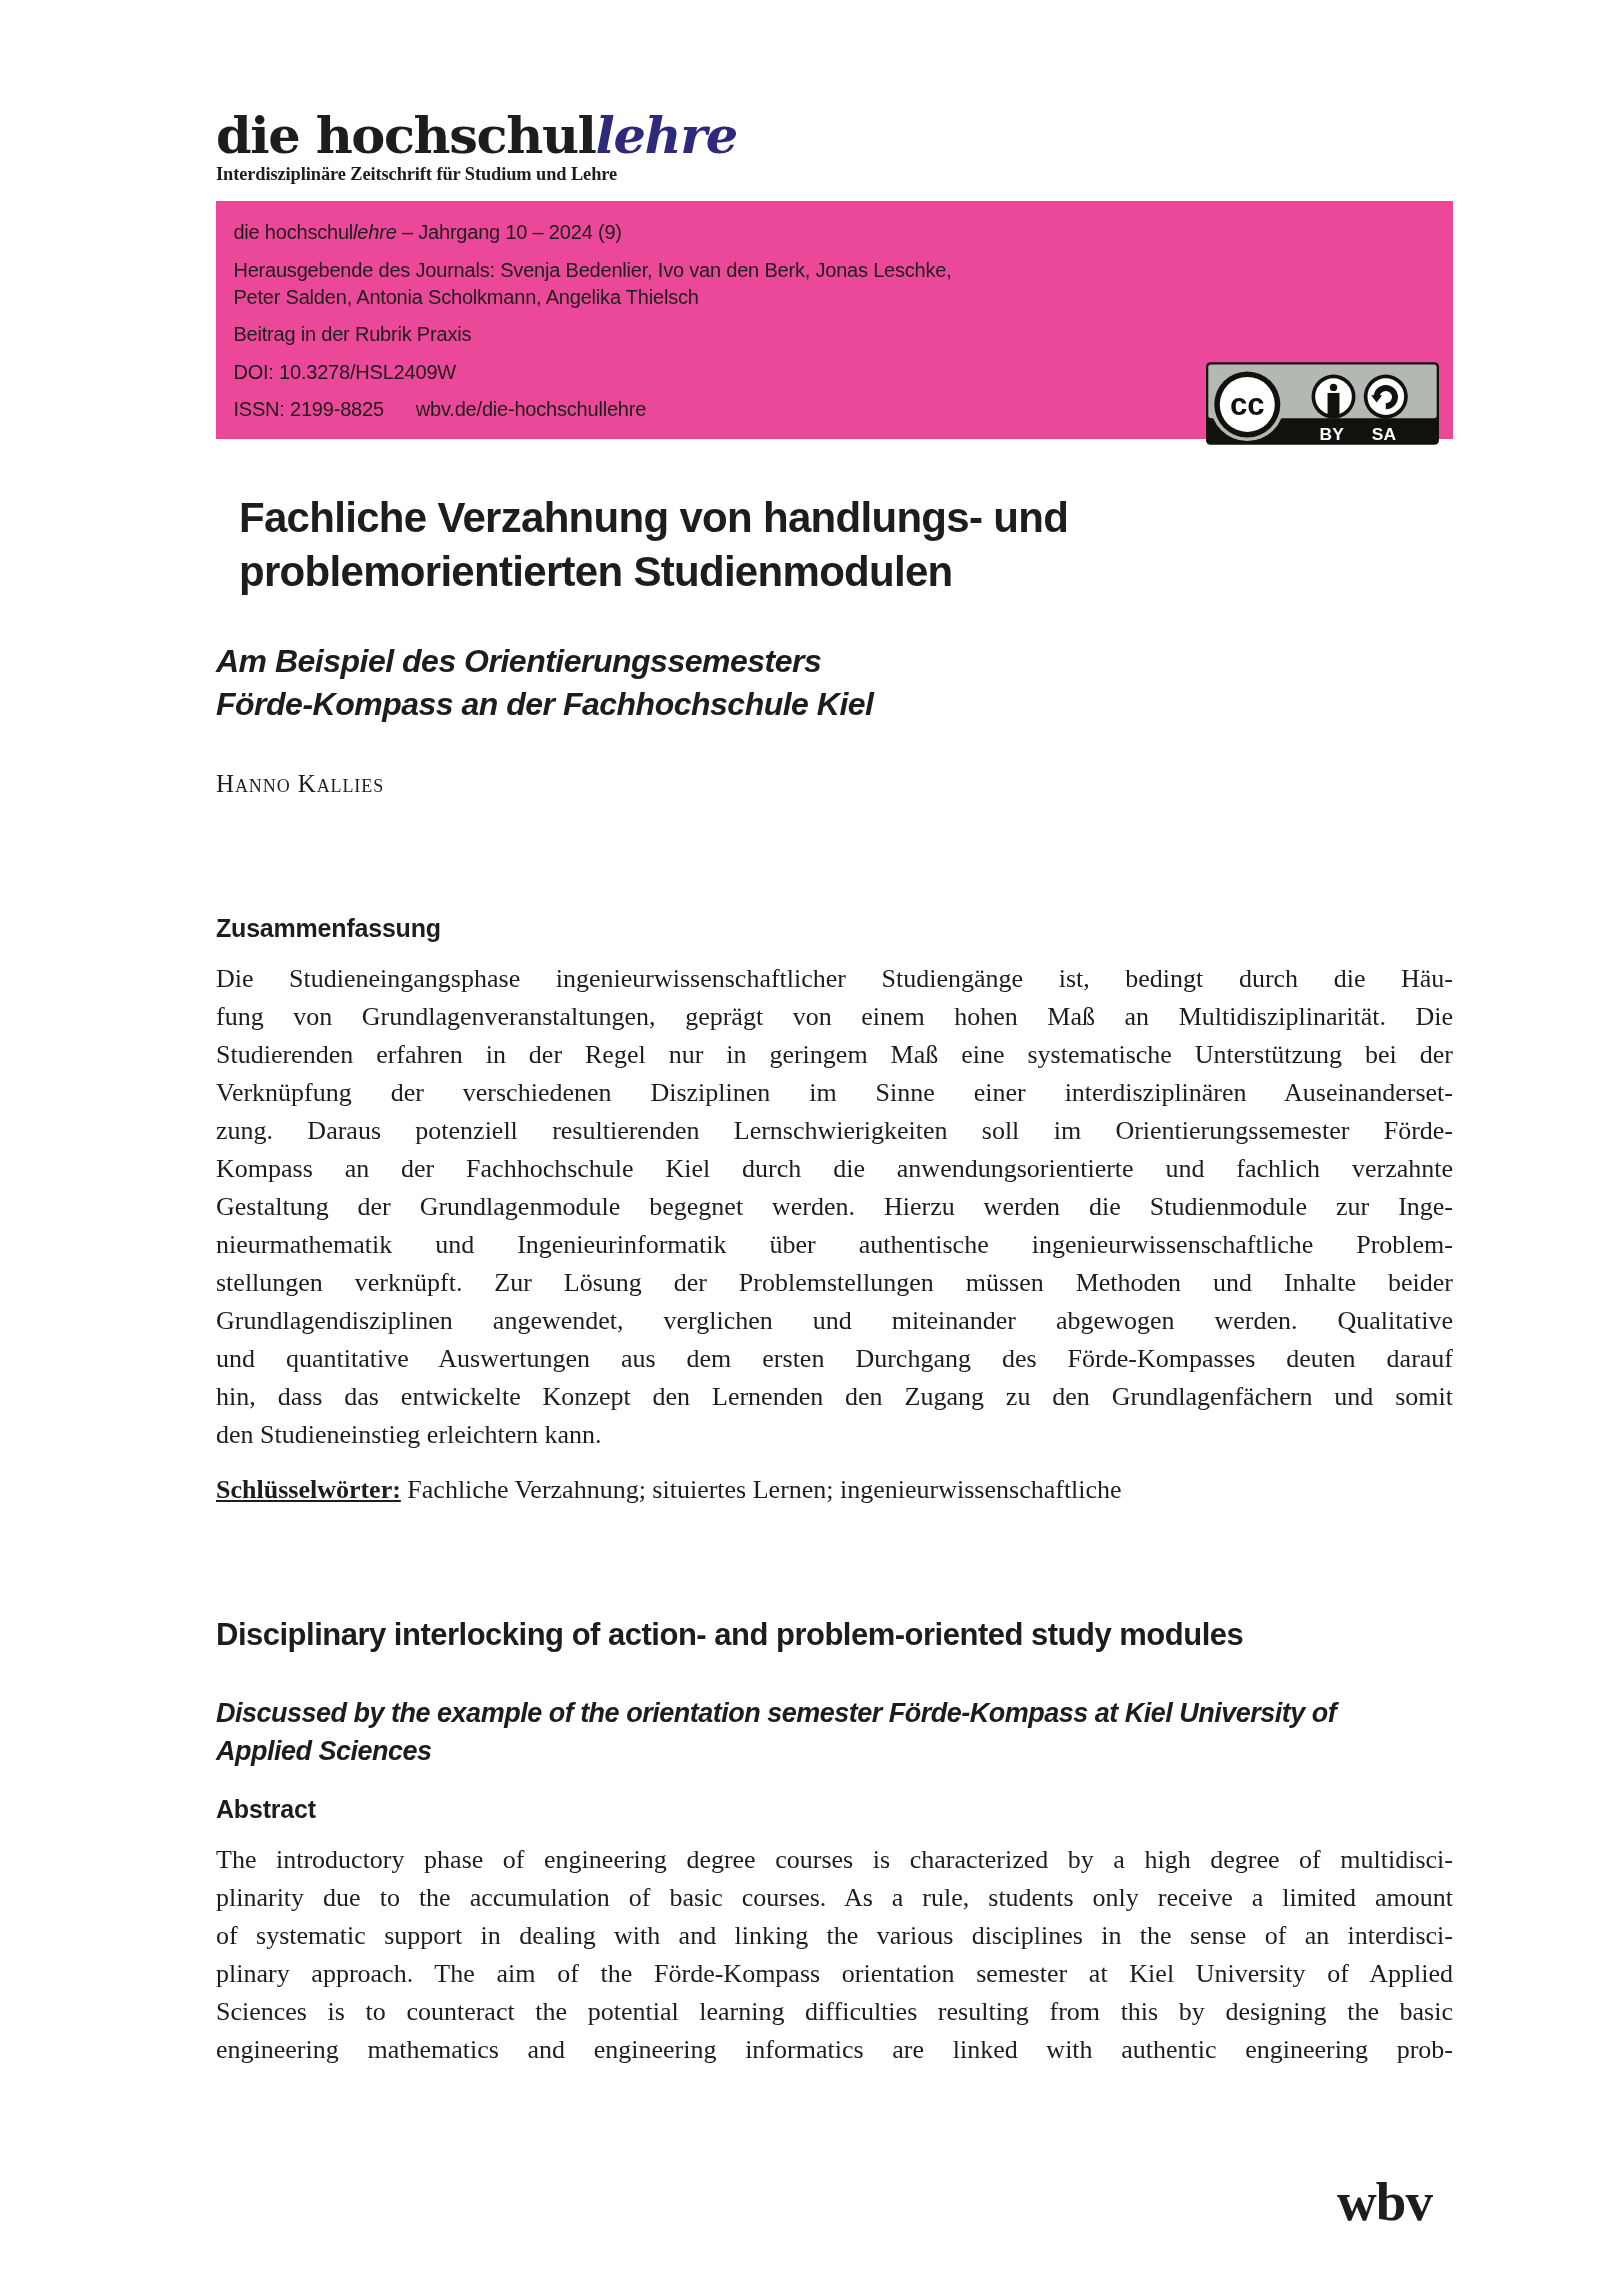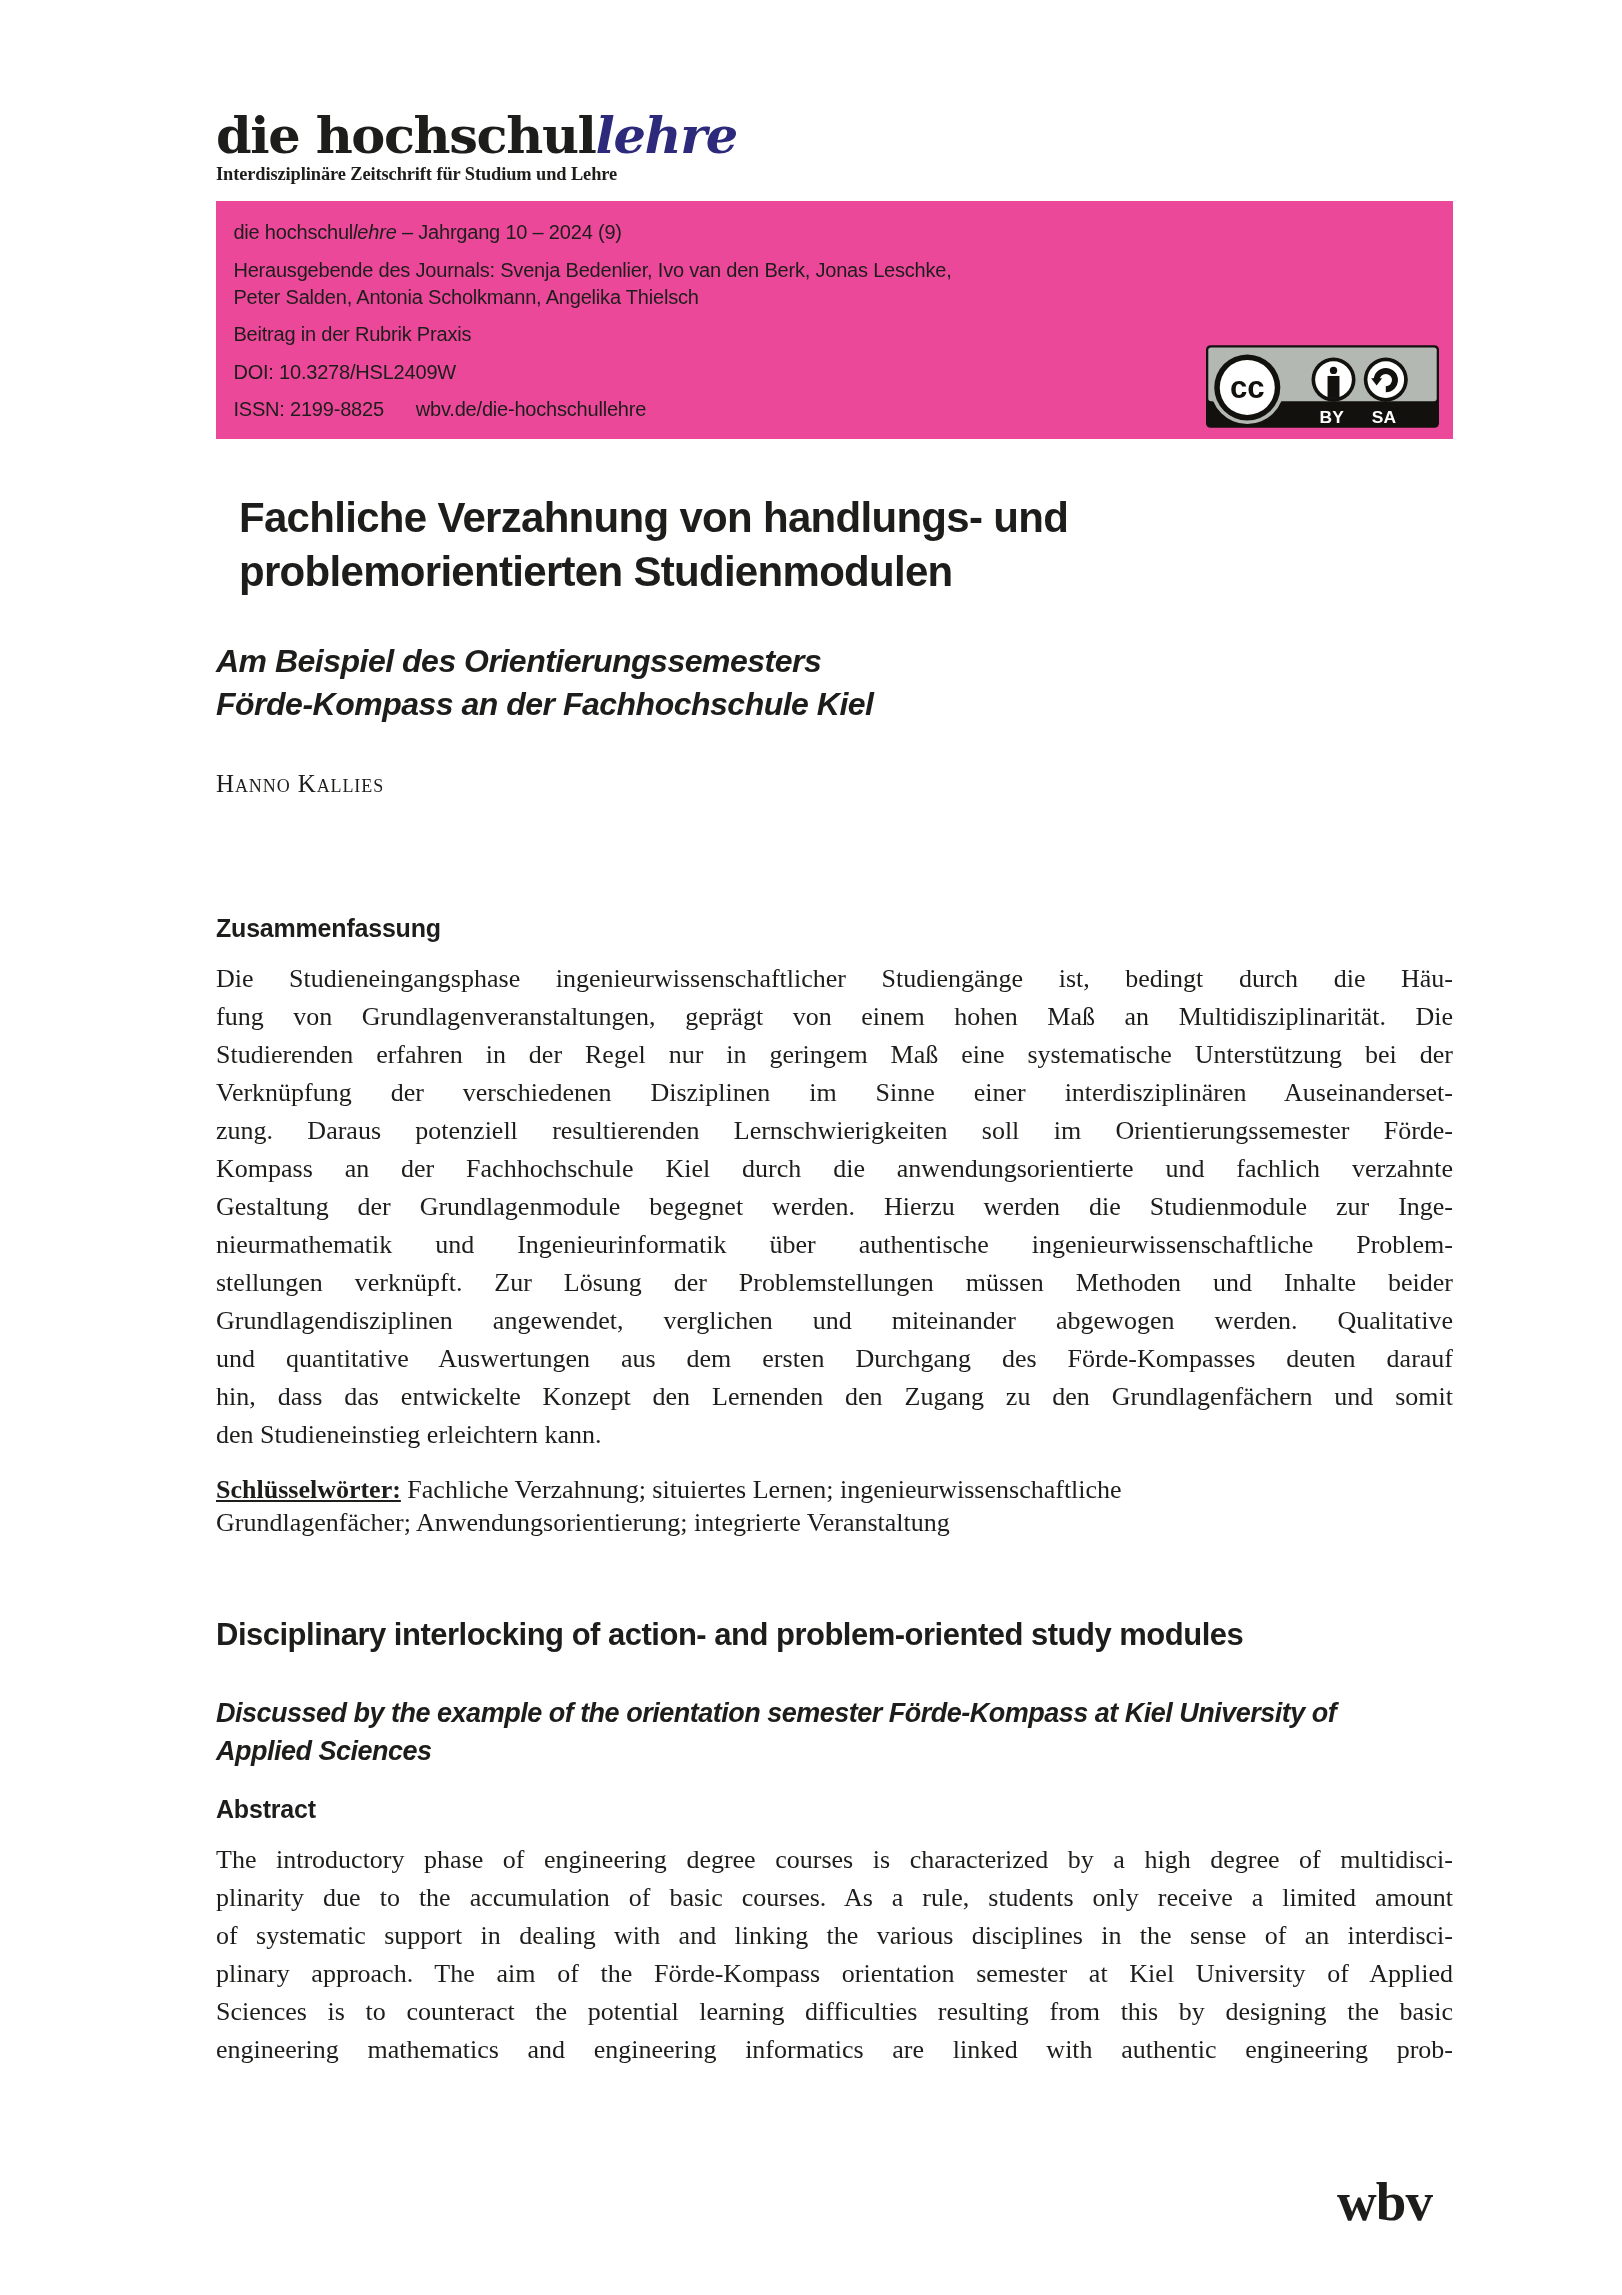--- a/index.html
+++ b/index.html
@@ -12,21 +12,21 @@
   .mast-title .accent { font-style: italic; color: #2d2a7c; }
   .mast-sub { font-family: "Liberation Serif", serif; font-weight: bold; font-size: 18.4px; line-height: 20px; margin-top: 2.8px; letter-spacing: -0.1px; white-space: nowrap; }
 
   
   .infobox { left: 216px; top: 201px; width: 1237px; height: 238px; background: #ec4899; }
   .infobox .line { position: absolute; left: 17.4px; font-family: "Liberation Sans", sans-serif; font-size: 20px; line-height: 24px; color: #1d1d1b; white-space: nowrap; letter-spacing: -0.2px; }
   .infobox .line i { font-style: italic; }
   .issn-gap { display: inline-block; width: 32px; }
 
   
-  .cc-badge { left: 1206px; top: 345px; width: 229px; height: 83px; }
+  .cc-badge { left: 1206px; top: 362px; width: 229px; height: 83px; }
 
   
   .title { left: 216px; top: 491px; font-family: "Liberation Sans", sans-serif; font-weight: bold; font-size: 42px; line-height: 54px; letter-spacing: -0.7px; color: #1d1d1b; margin-left: 23px; }
   .subtitle { left: 216px; top: 640px; font-family: "Liberation Sans", sans-serif; font-weight: bold; font-style: italic; font-size: 32px; line-height: 43px; letter-spacing: -0.5px; }
   .author { left: 216px; top: 770px; font-family: "Liberation Serif", serif; font-size: 25px; font-variant: small-caps; letter-spacing: 0.9px; }
 
   
   .h-sec { font-family: "Liberation Sans", sans-serif; font-weight: bold; font-size: 25px; line-height: 29px; letter-spacing: -0.2px; }
 
   .body-text { font-family: "Liberation Serif", serif; font-size: 26px; line-height: 38px; text-align: justify; width: 1237px; color: #1d1d1b; }
@@ -107,21 +107,20 @@
   <span class="ln">nieurmathematik und Ingenieurinformatik über authentische ingenieurwissenschaftliche Problem-</span>
   <span class="ln">stellungen verknüpft. Zur Lösung der Problemstellungen müssen Methoden und Inhalte beider</span>
   <span class="ln">Grundlagendisziplinen angewendet, verglichen und miteinander abgewogen werden. Qualitative</span>
   <span class="ln">und quantitative Auswertungen aus dem ersten Durchgang des Förde-Kompasses deuten darauf</span>
   <span class="ln">hin, dass das entwickelte Konzept den Lernenden den Zugang zu den Grundlagenfächern und somit</span>
   <span class="ln last">den Studieneinstieg erleichtern kann.</span>
 </div>
 
 <div class="abs keywords">
   <div><b>Schlüsselwörter:</b><span> Fachliche Verzahnung; situiertes Lernen; ingenieurwissenschaftliche</span></div>
-  <div>Grundlagenfächer; Anwendungsorientierung; integrierte Veranstaltung</div>
 </div>
 
 <div class="abs en-title">Disciplinary interlocking of action- and problem-oriented study modules</div>
 
 <div class="abs en-subtitle">
   <div>Discussed by the example of the orientation semester Förde-Kompass at Kiel University of</div>
   <div>Applied Sciences</div>
 </div>
 
 <div class="abs h-sec" style="left:216px; top:1795px;">Abstract</div>

